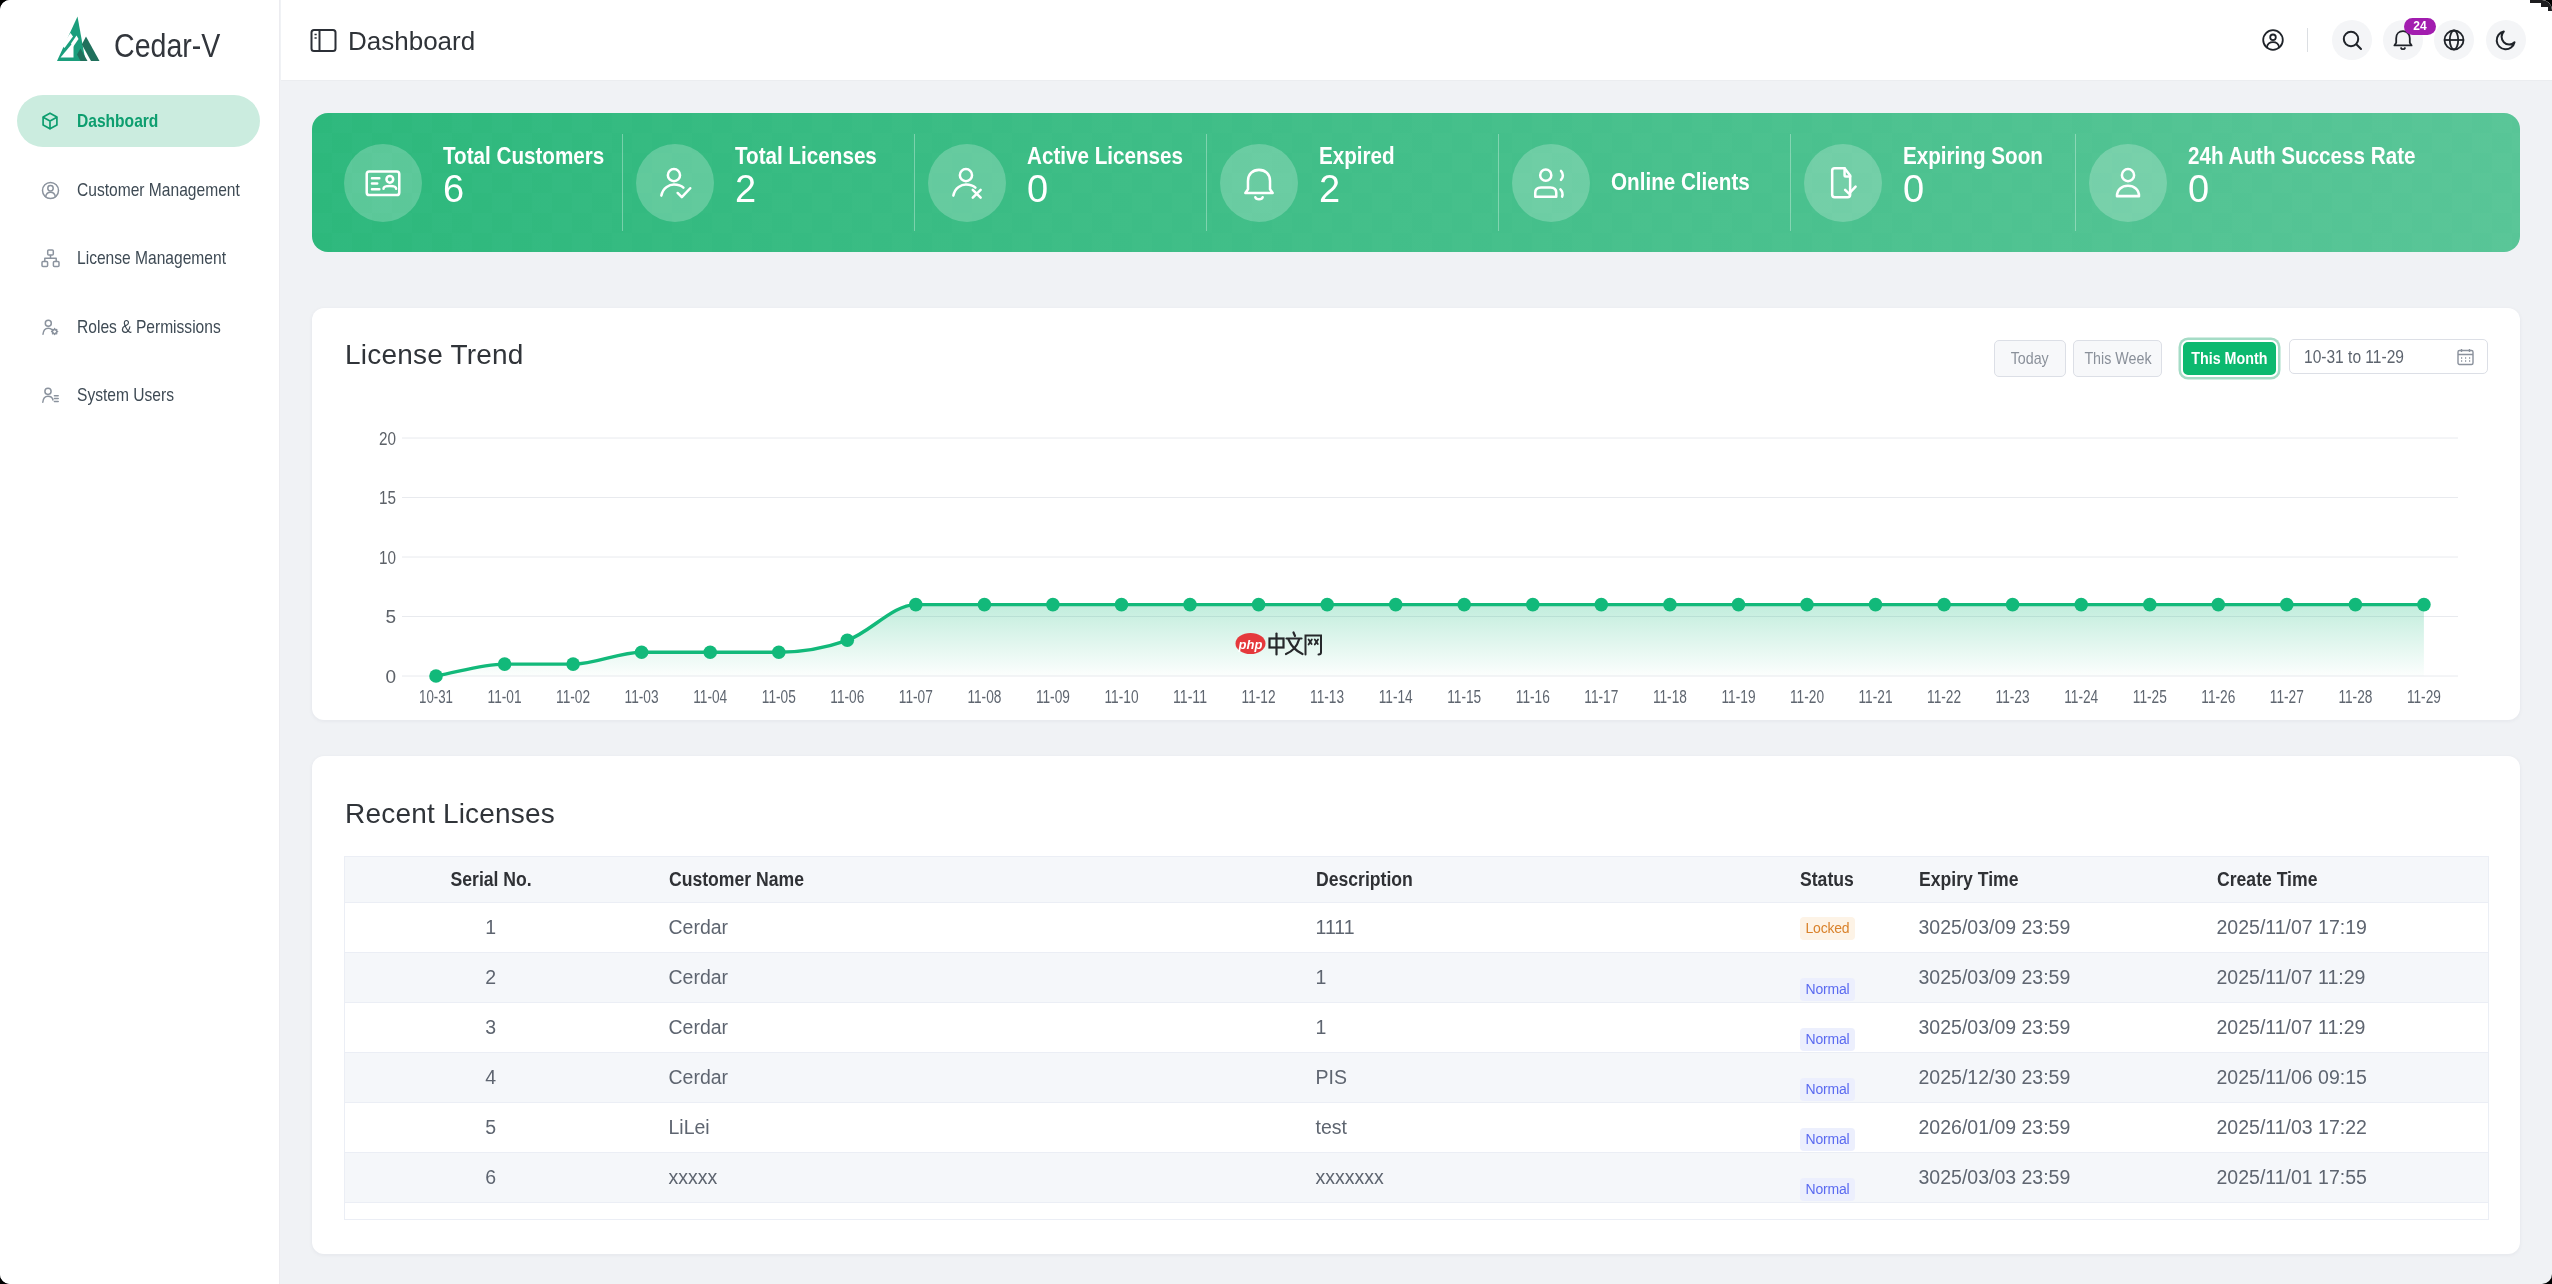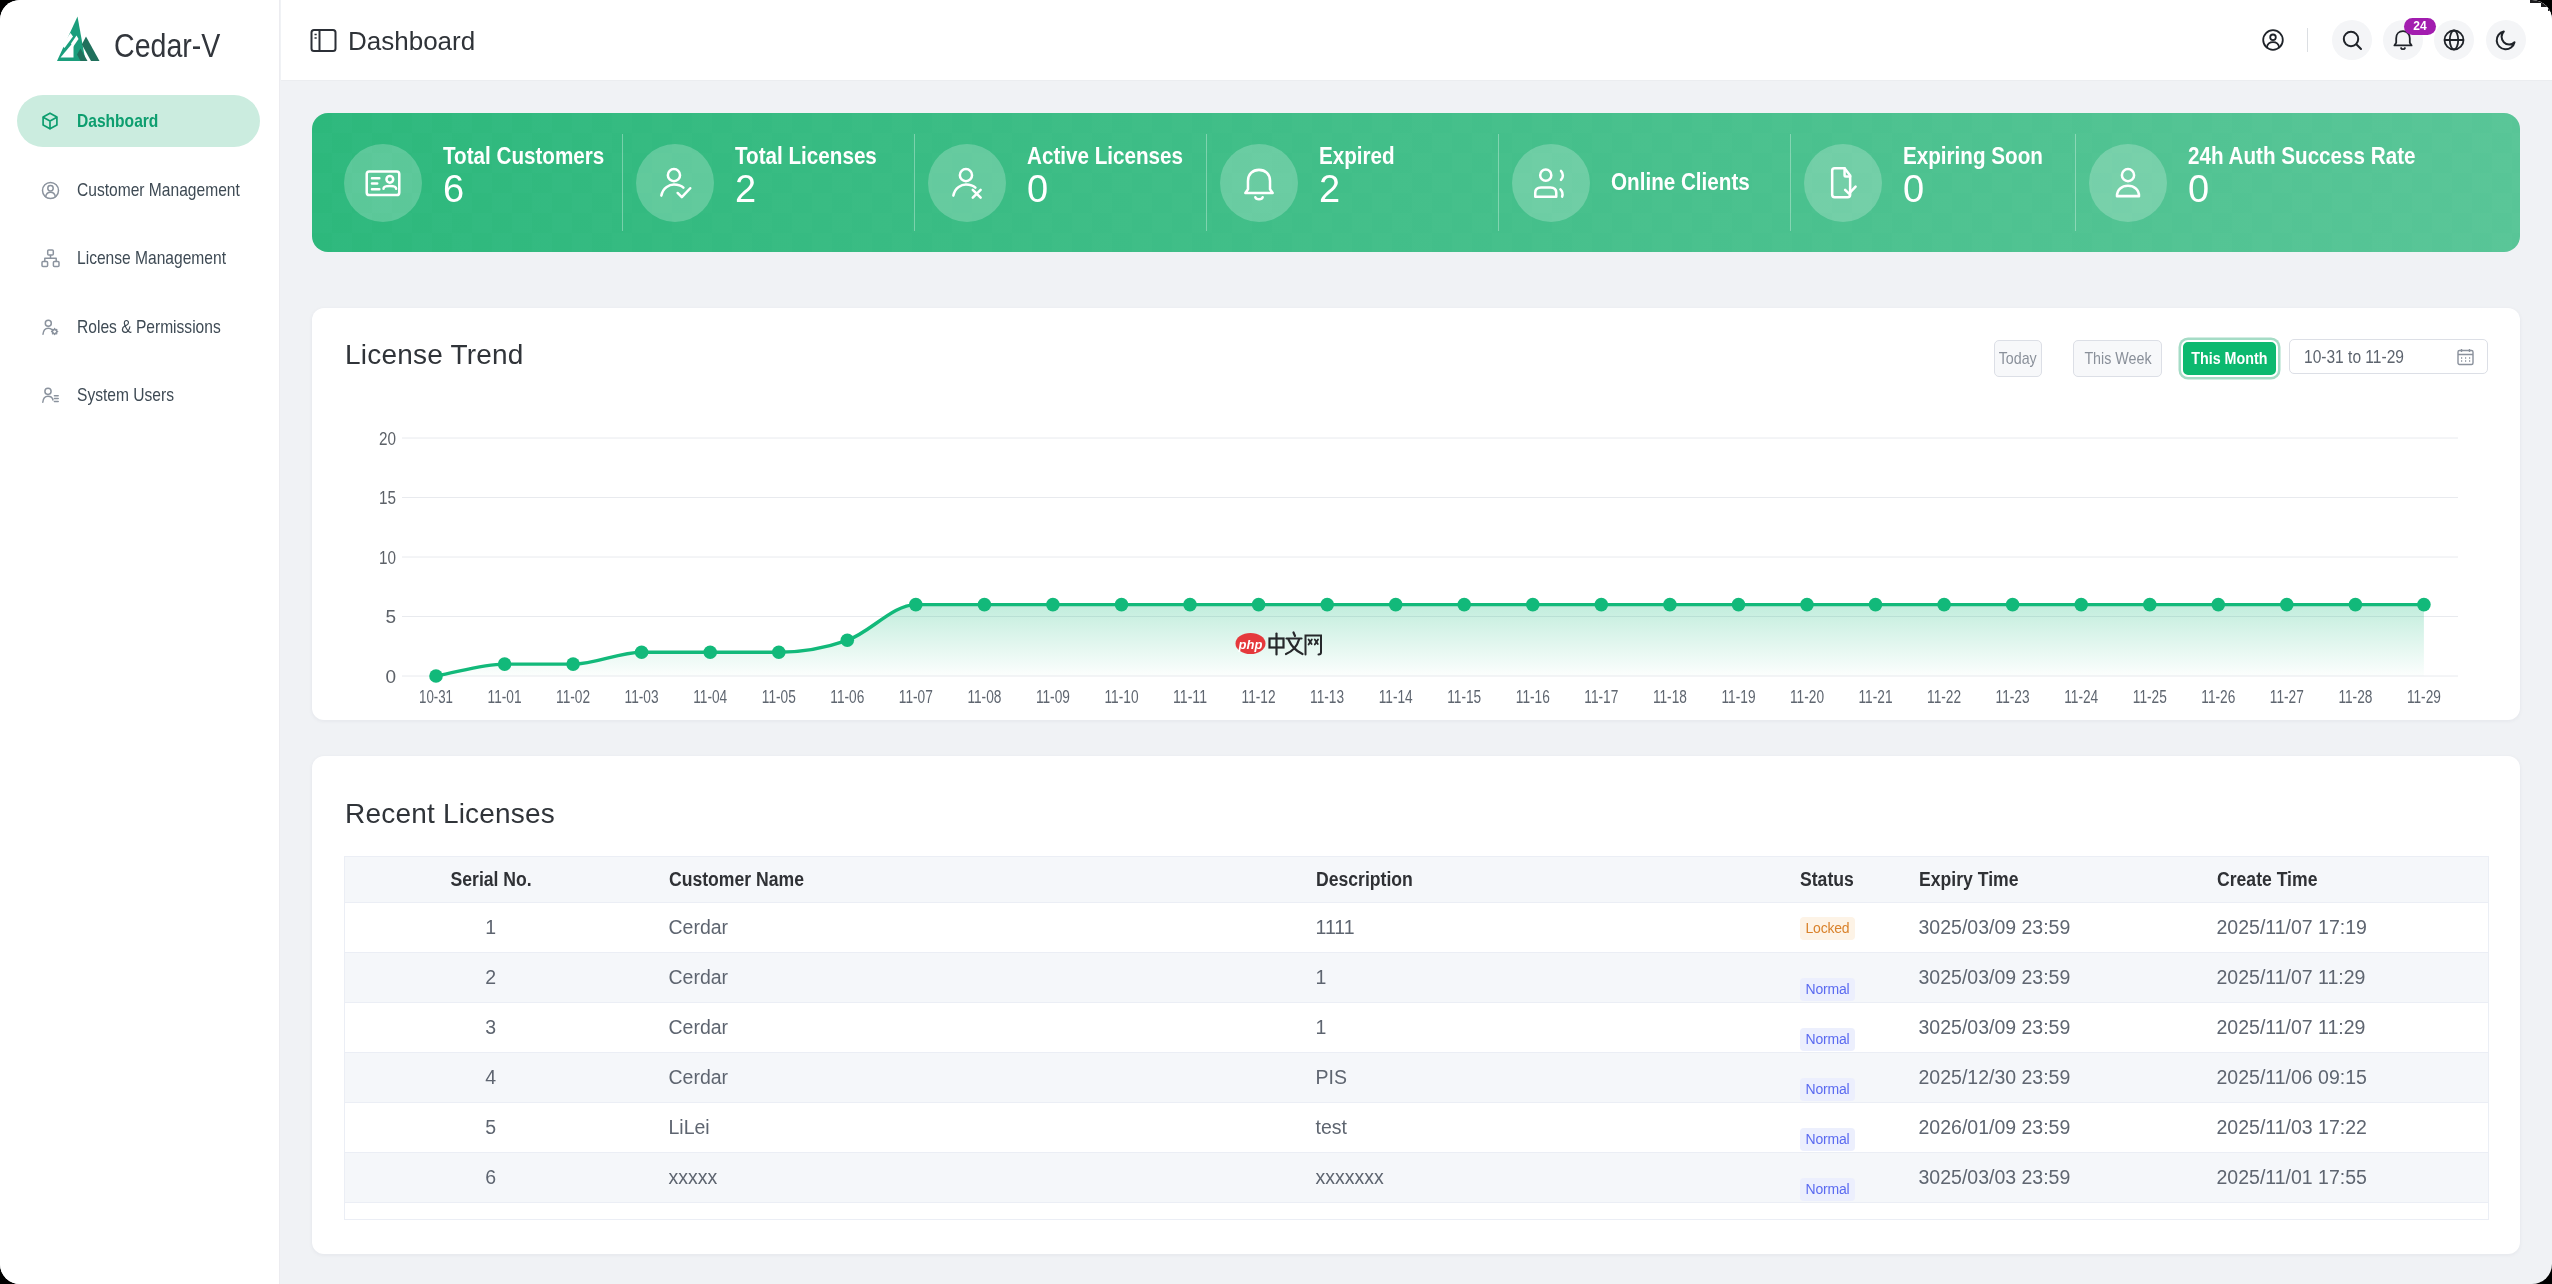--- a/index.html
+++ b/index.html
@@ -1,17 +1,17 @@
 <!DOCTYPE html>
 <html><head>
 <meta charset="utf-8">
 <style>
   * { margin:0; padding:0; box-sizing:border-box; }
   html,body { width:2552px; height:1284px; background:#000; font-family:"Liberation Sans", sans-serif; }
-  .page { position:relative; width:2552px; height:1284px; background:#f0f2f5; border-radius:20px; overflow:hidden; }
+  .page { position:relative; width:2552px; height:1284px; background:#f0f2f5; border-radius:10px; overflow:hidden; }
   .sidebar { position:absolute; left:0; top:0; width:280px; height:1284px; background:#fff; border-right:1px solid #ececf0; }
   .topbar { position:absolute; left:281px; top:0; width:2271px; height:81px; background:#fff; border-bottom:1px solid #ebedf0; }
   .logo { position:absolute; left:57px; top:16px; }
   .logotext { position:absolute; left:114px; top:26px; font-size:34px; font-weight:500; color:#32363c; transform:scaleX(0.84); transform-origin:left center; }
   .nav-item { position:absolute; left:17px; width:243px; height:52px; border-radius:26px; display:flex; align-items:center; }
   .nav-item svg { position:absolute; left:24px; }
   .nav-item span { position:absolute; left:60px; font-size:19px; color:#3e4a54; white-space:nowrap; transform:scaleX(0.82); transform-origin:left center; }
   .nav-item.active { background:#cbecdf; }
   .nav-item.active span { color:#0d9e6f; font-weight:700; }
   .pagetitle { position:absolute; left:348px; top:26px; font-size:26px; color:#2f3338; font-weight:500; }
@@ -223,21 +223,21 @@
           <circle cx="20" cy="12.5" r="5.8"></circle>
           <path d="M9.5,32.5 c0,-6.5 4.7,-9.8 10.5,-9.8 c5.8,0 10.5,3.3 10.5,9.8 z"></path>
         </svg>
       </div>
     <div class="lab" style="left:1876px;">24h Auth Success Rate</div>
     <div class="num" style="left:1876px;">0</div>
   </div>
 
   <div class="card" id="chartcard">
     <div class="cardtitle" style="top:31px;">License Trend</div>
-    <div class="btn" style="left:1682px; width:48px;">
+    <div class="btn" style="left:1682px; width:72px;">
         <i>Today</i>
       </div>
     <div class="btn" style="left:1761px; width:89px;">
         <i>This Week</i>
       </div>
     <div class="btn sel" style="left:1869px; width:97px;">
         <i>This Month</i>
       </div>
     <svg width="2208" height="412" viewBox="0 0 2208 412" style="position:absolute;left:0;top:0;">
       <defs>

